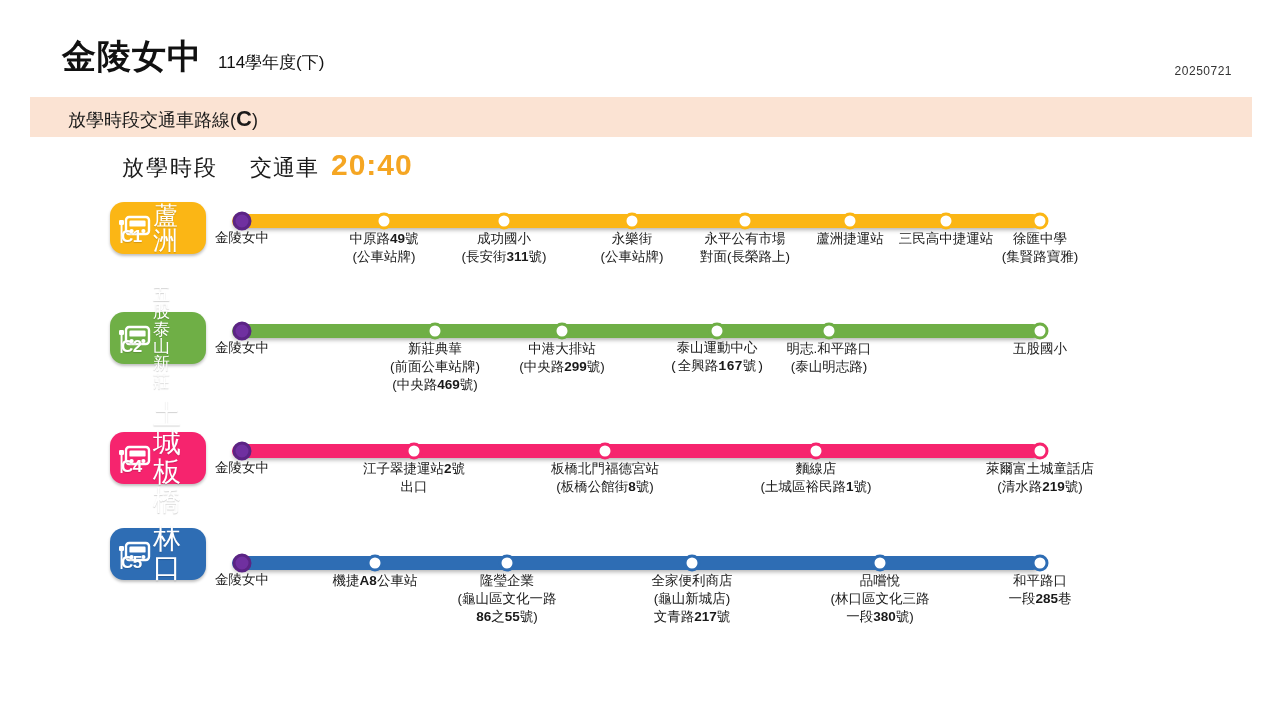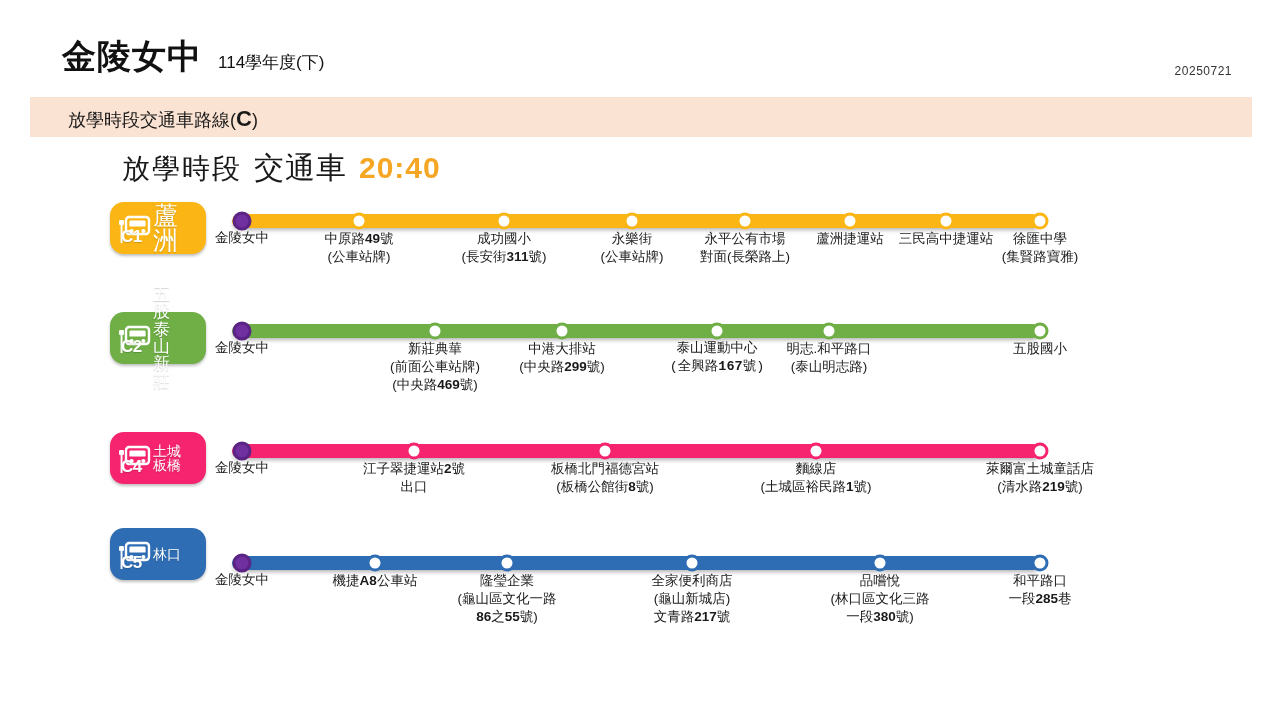--- a/index.html
+++ b/index.html
@@ -37,22 +37,22 @@
     position: absolute; left: 38px; top: 9px;
     font-size: 18px; color: #1a1a1a; font-weight: 400;
   }
   .banner-text .cmark { font-weight: 700; font-size: 22px; }
 
   
   .section-title {
     position: absolute; left: 122px; top: 148px;
     display: flex; align-items: baseline; gap: 12px;
   }
-  .st-main { font-size: 28px; font-weight: 400; color: #1a1a1a; letter-spacing: 2px; }
-  .st-sub  { font-size: 30px; font-weight: 400; color: #1a1a1a; letter-spacing: 1px; }
+  .st-main { font-size: 22px; font-weight: 400; color: #1a1a1a; letter-spacing: 2px; }
+  .st-sub  { font-size: 22px; font-weight: 400; color: #1a1a1a; letter-spacing: 1px; margin-left: 20px; }
   .st-time { font-size: 30px; font-weight: 700; color: #f5a623; letter-spacing: 1px; }
 
   
   .routes { position: absolute; left: 0; top: 196px; width: 1280px; }
   .route  { position: relative; width: 1280px; }
 
   
   .badge {
     position: absolute; left: 110px;
     width: 96px; height: 52px; border-radius: 14px;
@@ -68,21 +68,21 @@
   }
   .badge-area {
     color: #fff; font-weight: 400; line-height: 1.02;
     text-shadow: 0 1px 1px rgba(0,0,0,.18);
     display: flex; flex-wrap: wrap; align-content: center;
     margin-left: 2px;
   }
   .badge-area span { display: block; }
   .badge-area.size1 { font-size: 25px; }
   .badge-area.size1 span { width: 100%; }
-  .badge-area.size2 { font-size: 14px; }
+  .badge-area.size2 { font-size: 28px; }
   .badge-area.size2 span { width: 100%; }
   .badge-area.size3 { font-size: 17px; width: 52px; }
   .badge-area.size3 span { width: 26px; }
 
   
   .line-wrap { position: absolute; left: 232px; width: 808px; height: 14px; }
   .line-bar {
     position: absolute; left: 0; top: 0; width: 100%; height: 14px;
     border-radius: 7px;
     box-shadow: 0 3px 4px -1px rgba(0,0,0,.30);
@@ -147,21 +147,21 @@
           </div>
         </div>
         <div class="line-wrap" style="top: 18px;">
           <div class="line-bar" style="background: rgb(251, 182, 21);"></div>
           <div class="stop" style="left: 10px;">
             <div class="dot origin"></div>
             <div class="stop-label">
               <div>金陵女中</div>
             </div>
           </div>
-          <div class="stop" style="left: 127px;">
+          <div class="stop" style="left: 152px;">
             <div class="dot" style="border: 3.5px solid rgb(251, 182, 21);"></div>
             <div class="stop-label">
               <div>中原路<b>49</b>號</div>
               <div>(公車站牌)</div>
             </div>
           </div>
           <div class="stop" style="left: 272px;">
             <div class="dot" style="border: 3.5px solid rgb(251, 182, 21);"></div>
             <div class="stop-label">
               <div>成功國小</div>

